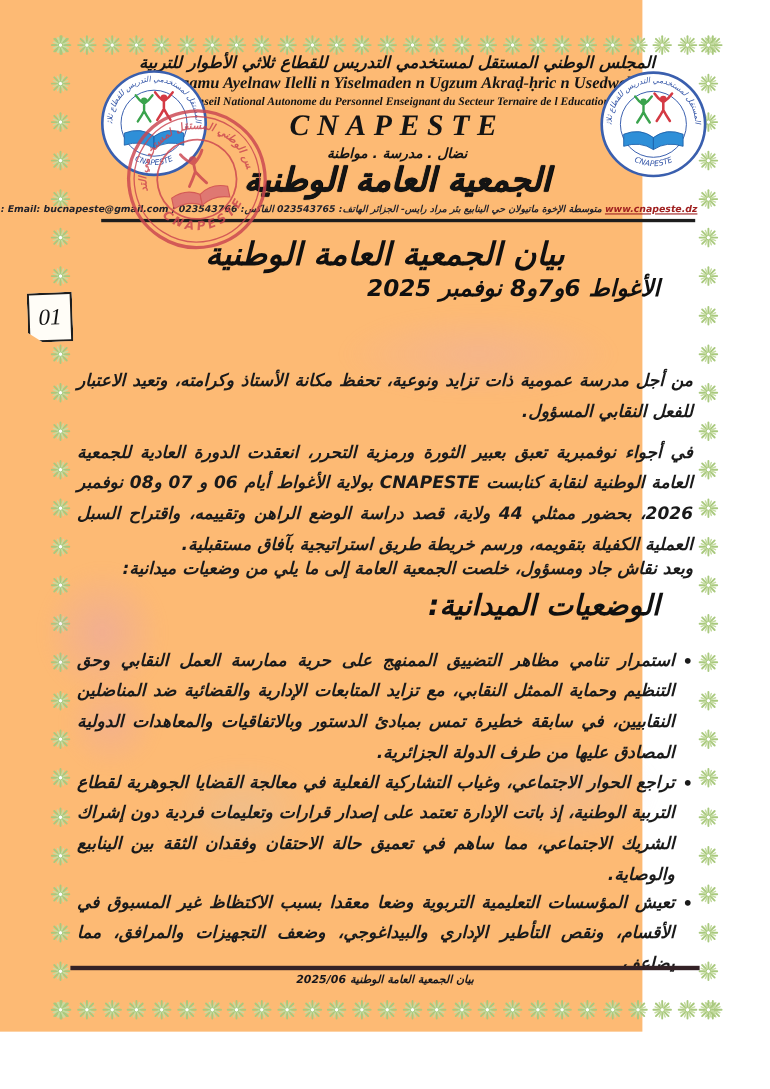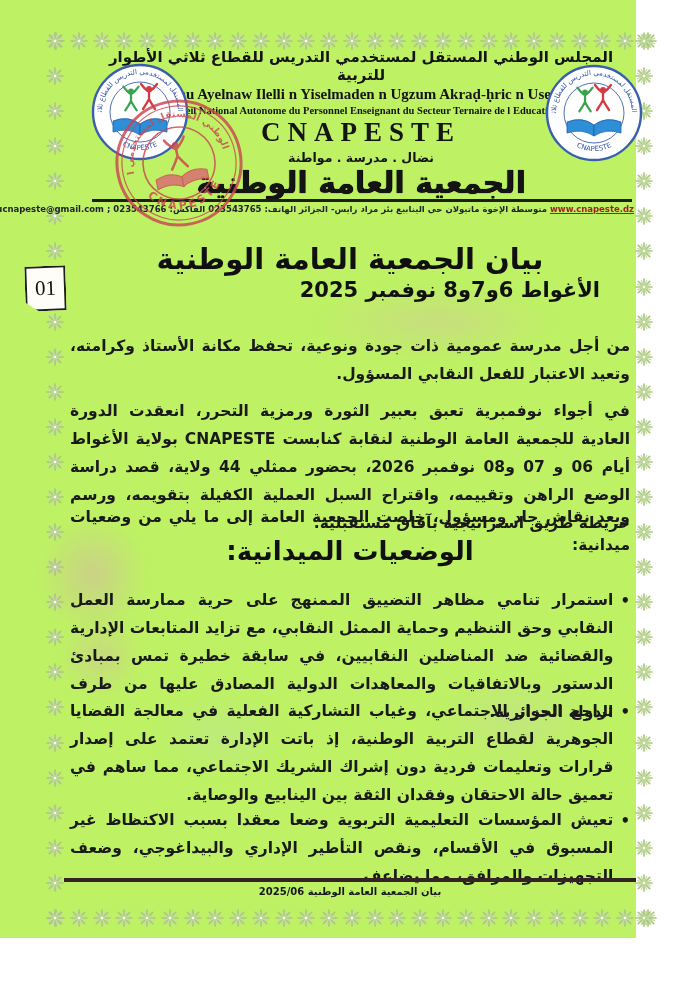--- a/index.html
+++ b/index.html
@@ -1,44 +1,44 @@
 <!DOCTYPE html>
 <html lang="ar"><head>
 <meta charset="utf-8">
 <style>
   html,body{margin:0;padding:0;}
   body{width:700px;height:990px;background:#ffffff;position:relative;overflow:hidden;
        font-family:"DejaVu Sans",sans-serif;}
-  .page{position:absolute;left:0;top:0;width:636px;height:938px;background:#bef264;}
+  .page{position:absolute;left:0;top:0;width:584px;height:938px;background:#fdba74;font-style:italic;}
   
   .b-row{position:absolute;display:flex;justify-content:space-between;}
   .b-col{position:absolute;display:flex;flex-direction:column;justify-content:space-between;}
   .motif{width:20px;height:20px;flex:0 0 auto;}
   
   .hdr{position:absolute;left:88px;top:48px;width:546px;text-align:center;color:#141414;}
   .org-ar{font-size:15px;font-weight:bold;direction:rtl;}
   .org-ber{font-size:15px;font-weight:bold;font-family:"Liberation Serif","DejaVu Serif",serif;margin-top:2px;}
   .org-fr{font-size:10.5px;font-weight:bold;font-family:"Liberation Serif","DejaVu Serif",serif;margin-top:2px;}
   .acronym{font-size:27px;font-weight:bold;font-family:"Liberation Serif","DejaVu Serif",serif;
            letter-spacing:7px;margin-top:1px;}
   .slogan{font-size:12.5px;font-weight:bold;direction:rtl;margin-top:2px;}
   .banner{font-size:30px;font-weight:900;direction:rtl;margin-top:0px;
           text-shadow:0 0 1px #000, 0.5px 0 0 #000;}
   .contact{font-size:8.5px;font-weight:bold;direction:rtl;margin-top:4px;white-space:nowrap;color:#23232b;}
   .contact .web{color:#a02020;text-decoration:underline;text-align:center;}
   .hdr-rule{position:absolute;left:92px;top:199px;width:540px;height:3px;background:#1d1d1d;}
   
   .title-wrap{position:absolute;left:100px;top:214px;width:500px;text-align:center;color:#101010;direction:rtl;}
-  .t1{font-size:29px;font-weight:bold;margin-top:28px;}
+  .t1{font-size:29px;font-weight:bold;}
   .t2{font-size:21px;font-weight:bold;direction:ltr;letter-spacing:1px;margin-top:3px;}
   .t3{font-size:21px;font-weight:bold;margin-top:2px;text-align:right;}
   
   .body-text{position:absolute;left:70px;width:560px;direction:rtl;text-align:justify;
              font-size:15.5px;font-weight:bold;line-height:28px;color:#1a1a1a;}
-  .section-head{position:absolute;left:100px;top:536px;width:500px;text-align:center;direction:rtl;
+  .section-head{position:absolute;left:100px;top:536px;width:500px;text-align:right;direction:rtl;
                 font-size:26px;font-weight:bold;color:#101010;}
   .bullet{display:flex;direction:rtl;gap:7px;}
   .bullet .dot{flex:0 0 auto;font-size:15px;padding-top:1px;}
   .bullet .btxt{flex:1 1 auto;text-align:justify;}
   
   .ftr-rule{position:absolute;left:64px;top:878px;width:572px;height:4px;background:#342226;}
   .ftr-label{position:absolute;left:100px;top:886px;width:500px;text-align:center;direction:rtl;
              font-size:10px;font-weight:bold;color:#17171c;}
   
   .badge{position:absolute;left:25px;top:266px;width:37px;height:41px;background:#fffdf7;
@@ -1762,21 +1762,21 @@
     </g>
   </svg>
 
   <div class="badge">01</div>
 
   <div class="title-wrap">
     <div class="t1">بيان الجمعية العامة الوطنية</div>
     <div class="t3">الأغواط 6و7و8 نوفمبر 2025</div>
   </div>
 
-  <div class="body-text" style="top:332px;">من أجل مدرسة عمومية ذات جودة ونوعية، تحفظ مكانة الأستاذ وكرامته، وتعيد الاعتبار للفعل النقابي المسؤول.</div>
+  <div class="body-text" style="top:332px;">من أجل مدرسة عمومية ذات تزايد ونوعية، تحفظ مكانة الأستاذ وكرامته، وتعيد الاعتبار للفعل النقابي المسؤول.</div>
   <div class="body-text" style="top:397px;">في أجواء نوفمبرية تعبق بعبير الثورة ورمزية التحرر، انعقدت الدورة العادية للجمعية العامة الوطنية لنقابة كنابست CNAPESTE بولاية الأغواط أيام 06 و 07 و08 نوفمبر 2026، بحضور ممثلي 44 ولاية، قصد دراسة الوضع الراهن وتقييمه، واقتراح السبل العملية الكفيلة بتقويمه، ورسم خريطة طريق استراتيجية بآفاق مستقبلية.</div>
   <div class="body-text" style="top:503px;">وبعد نقاش جاد ومسؤول، خلصت الجمعية العامة إلى ما يلي من وضعيات ميدانية:</div>
 
   <div class="section-head">الوضعيات الميدانية:</div>
 
   <div class="body-text bullet" style="top:586px;">
     <span class="dot">•</span>
     <span class="btxt">استمرار تنامي مظاهر التضييق الممنهج على حرية ممارسة العمل النقابي وحق التنظيم وحماية الممثل النقابي، مع تزايد المتابعات الإدارية والقضائية ضد المناضلين النقابيين، في سابقة خطيرة تمس بمبادئ الدستور وبالاتفاقيات والمعاهدات الدولية المصادق عليها من طرف الدولة الجزائرية.</span>
   </div>
   <div class="body-text bullet" style="top:697px;">

